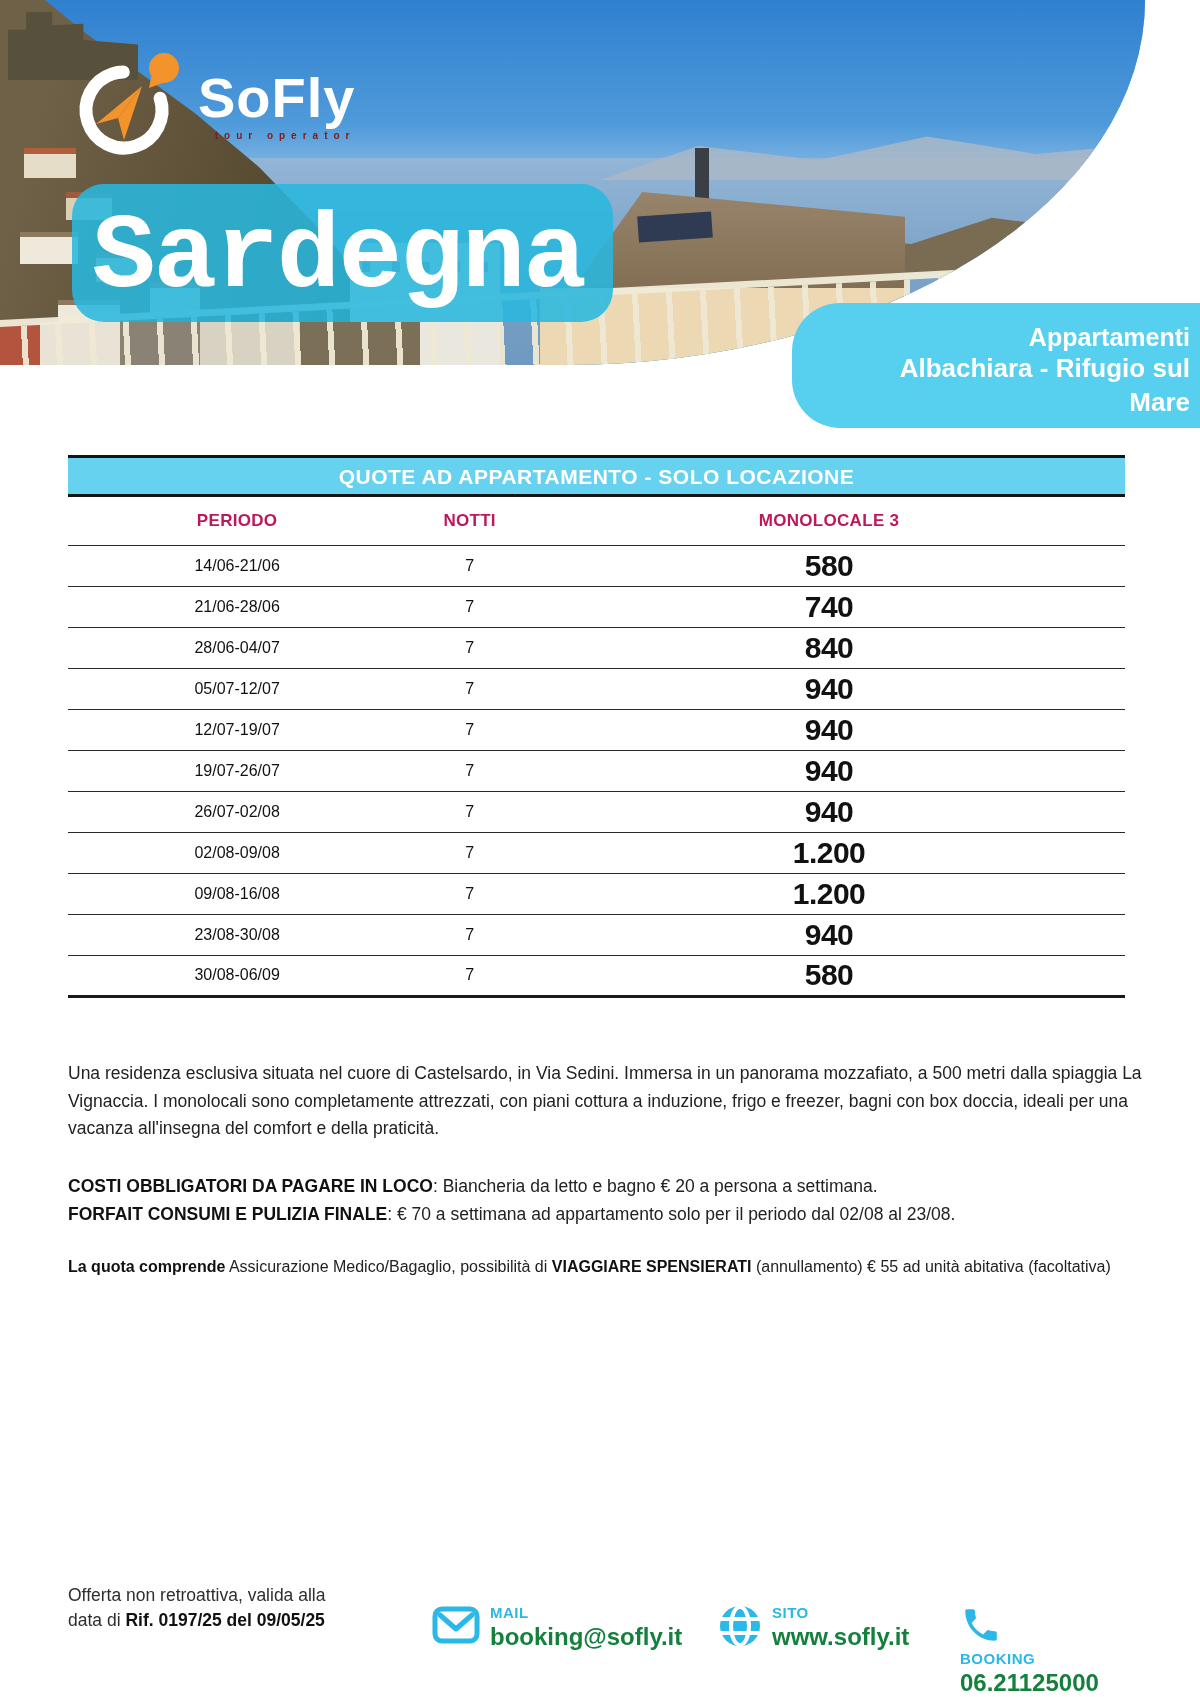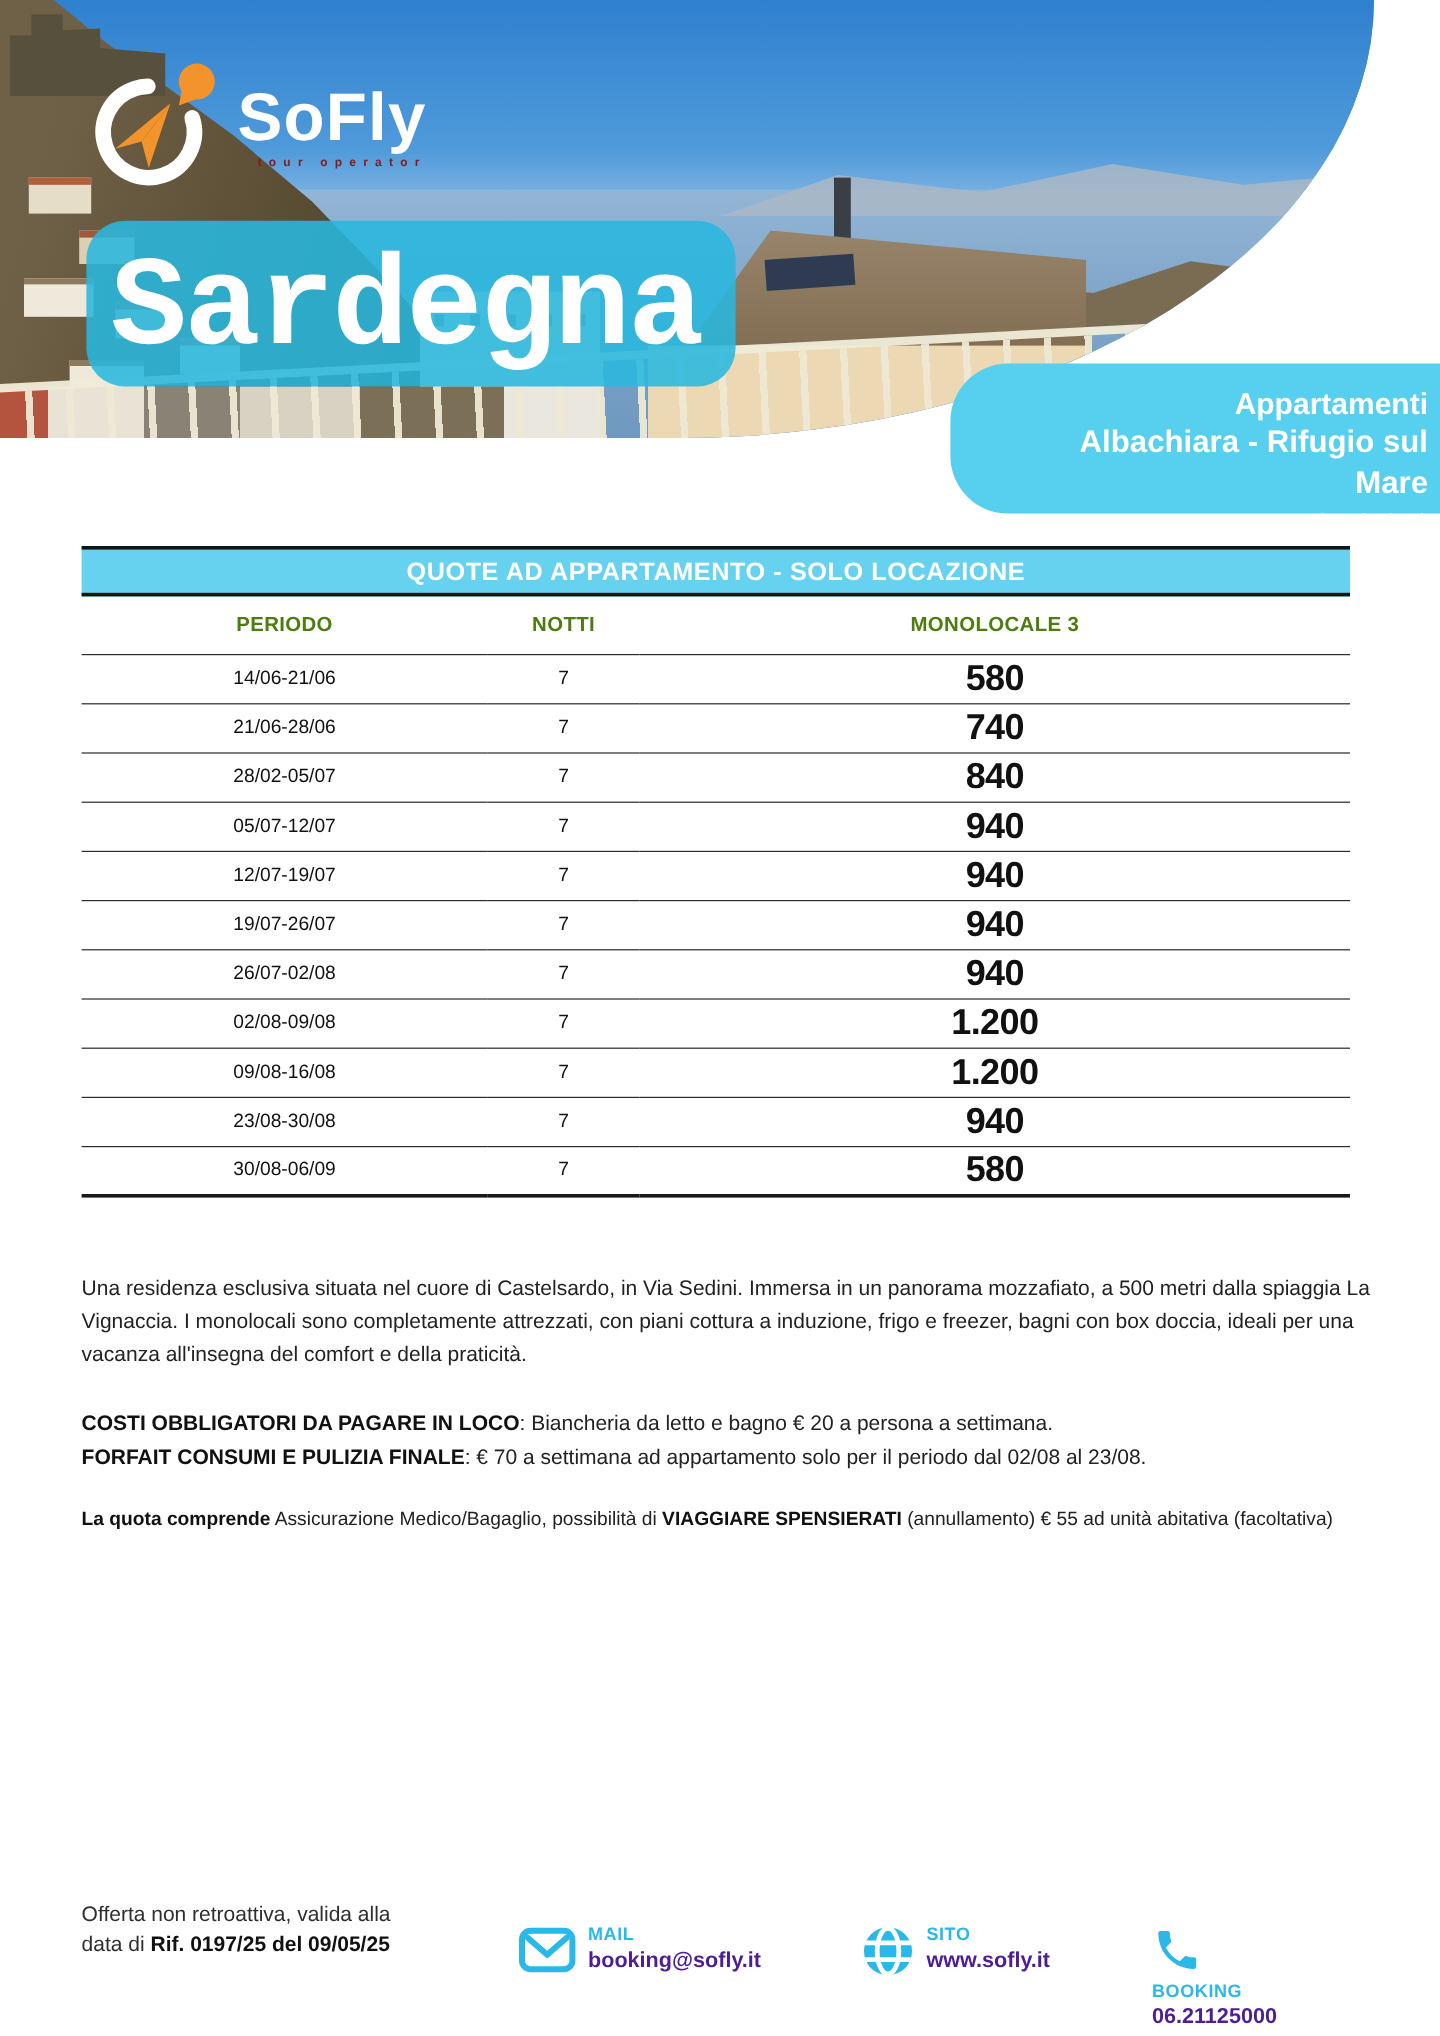--- a/index.html
+++ b/index.html
@@ -60,42 +60,42 @@
   .property-category { font-size:25px; font-weight:700; line-height:1.2; }
   .property-name { font-size:26px; font-weight:700; line-height:1.3; }
   .property-location { font-size:18px; font-weight:400; margin-top:5px; }
 
   
   .content { position:absolute; left:68px; top:455px; width:1057px; }
   .banner { height:42px; background:#67d2f0; border-top:3px solid #141414; border-bottom:3px solid #141414;
     color:#ffffff; font-size:21px; font-weight:700; letter-spacing:.5px; text-align:center; line-height:37px; }
   table.rates { width:100%; border-collapse:collapse; border-bottom:3px solid #1a1a1a; }
   table.rates col.c1 { width:32%; } table.rates col.c2 { width:12%; } table.rates col.c3 { width:56%; }
-  table.rates th { font-size:17px; font-weight:600; color:#4d7c0f; text-align:center; height:48px; letter-spacing:.3px; }
+  table.rates th { font-size:17px; font-weight:600; color:#be185d; text-align:center; height:48px; letter-spacing:.3px; }
   table.rates tbody tr { border-top:1.5px solid #2a2a2a; }
   table.rates td { text-align:center; height:41px; color:#111; }
   td.col-period { font-size:16px; }
   td.col-nights { font-size:16px; }
   td.col-price { font-size:30px; font-weight:700; letter-spacing:-.5px; }
 
   
   .description-block { position:absolute; left:68px; top:1060px; width:1075px; color:#222; }
   .description-block p { font-size:17.5px; line-height:1.58; }
   .notes { margin-top:29px; }
   .notes .note-line { font-size:17.5px; line-height:1.6; }
   .bold { font-weight:700; color:#111; }
   .quota { margin-top:30px; }
 
   
   .disclaimer { position:absolute; left:68px; top:1583px; width:280px; font-size:17.5px; line-height:1.4; color:#2e2e2e; }
   .contact { position:absolute; top:1604px; display:flex; align-items:flex-start; }
   .contact.mail { left:432px; } .contact.site { left:718px; } .contact.booking { left:960px;flex-direction:column; }
   .contact .cicon { flex:none; margin-right:10px; }
   .contact-label { color:#29b8e8; font-size:15px; font-weight:700; letter-spacing:.5px; }
-  .contact-value { color:#4c1d95; font-size:18px; font-weight:700; margin-top:2px; }
+  .contact-value { color:#15803d; font-size:24px; font-weight:700; margin-top:2px; }
 </style>
 </head>
 <body>
 
 <div class="page">
 
   <div class="hero">
     <div class="hero-photo">
       <div class="scene sky"></div>
       <div class="scene sea"></div>
@@ -166,21 +166,21 @@
             <td class="col-period">14/06-21/06</td>
             <td class="col-nights">7</td>
             <td class="col-price">580</td>
           </tr>
           <tr>
             <td class="col-period">21/06-28/06</td>
             <td class="col-nights">7</td>
             <td class="col-price">740</td>
           </tr>
           <tr>
-            <td class="col-period">28/02-05/07</td>
+            <td class="col-period">28/06-04/07</td>
             <td class="col-nights">7</td>
             <td class="col-price">840</td>
           </tr>
           <tr>
             <td class="col-period">05/07-12/07</td>
             <td class="col-nights">7</td>
             <td class="col-price">940</td>
           </tr>
           <tr>
             <td class="col-period">12/07-19/07</td>

